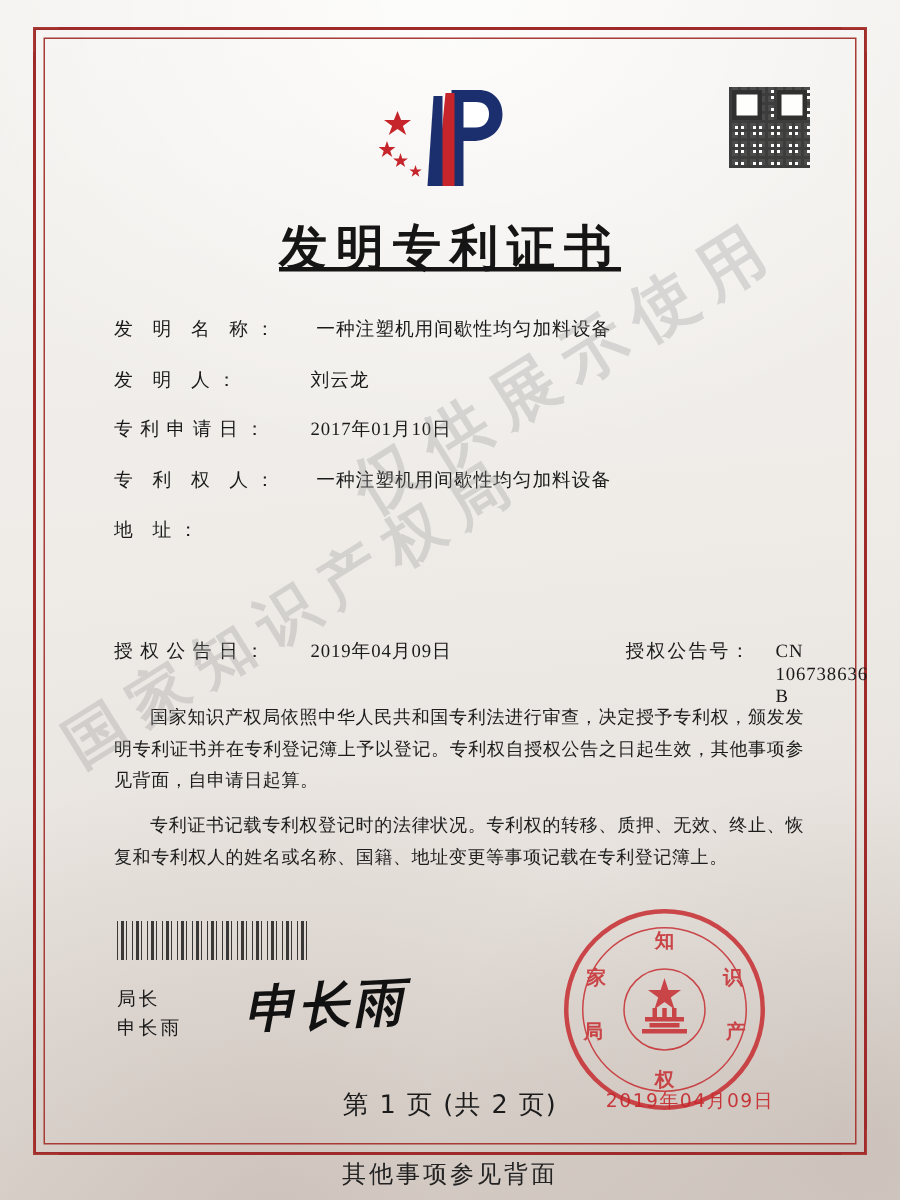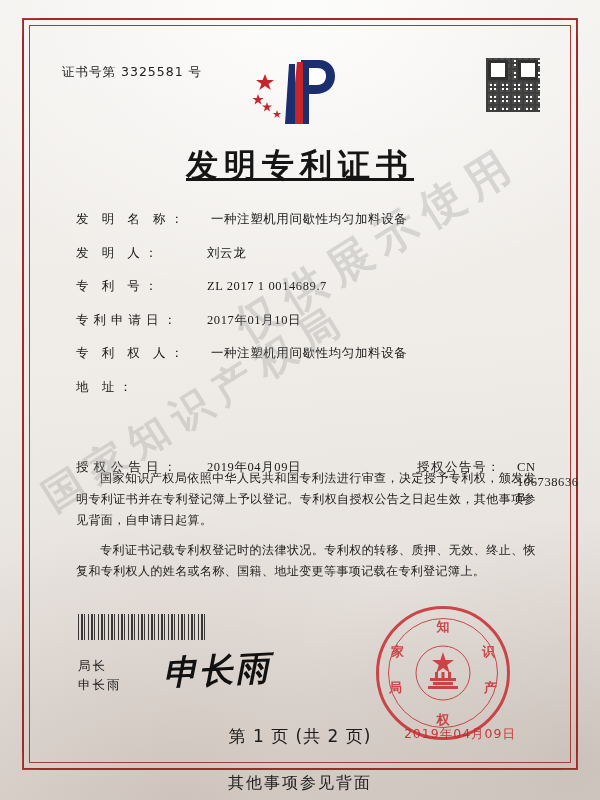--- a/index.html
+++ b/index.html
@@ -321,21 +321,20 @@
 
   <div class="frame-outer"></div>
   <div class="frame-inner"></div>
   <div class="frame-corner fc-tl"></div>
   <div class="frame-corner fc-tr"></div>
   <div class="frame-corner fc-bl"></div>
   <div class="frame-corner fc-br"></div>
 
   <div class="content">
 
-    <div class="cert-no">证书号第 3325581 号</div>
 
     <div class="qr"></div>
 
     <div class="emblem">
       <svg viewBox="0 0 110 78" width="110" height="78" aria-hidden="true">
 
         <path d="M56 6 L74 6 C84 6 90 13 90 22 C90 33 82 40 70 40 L64 40 L64 70 L56 70 Z" fill="#1b2f6e"></path>
         <path d="M64 14 L72 14 C78 14 81 17 81 22 C81 27 78 31 72 31 L64 31 Z" fill="#ffffff"></path>
         <path d="M52 8 L58 8 L58 70 L46 70 Z" fill="#c6262b"></path>
         <path d="M44 10 L50 10 L50 70 L40 70 Z" fill="#1b2f6e"></path>
@@ -351,24 +350,20 @@
     <div class="title">发明专利证书</div>
 
     <div class="fields">
       <div class="field-row">
         <div class="f-label">发 明 名 称：</div>
         <div class="f-value">一种注塑机用间歇性均匀加料设备</div>
       </div>
       <div class="field-row">
         <div class="f-label">发 明 人：</div>
         <div class="f-value">刘云龙</div>
-      </div>
-      <div class="field-row">
-        <div class="f-label">专 利 号：</div>
-        <div class="f-value">ZL 2017 1 0014689.7</div>
       </div>
       <div class="field-row">
         <div class="f-label">专利申请日：</div>
         <div class="f-value">2017年01月10日</div>
       </div>
       <div class="field-row">
         <div class="f-label">专 利 权 人：</div>
         <div class="f-value">一种注塑机用间歇性均匀加料设备</div>
       </div>
       <div class="field-row">

